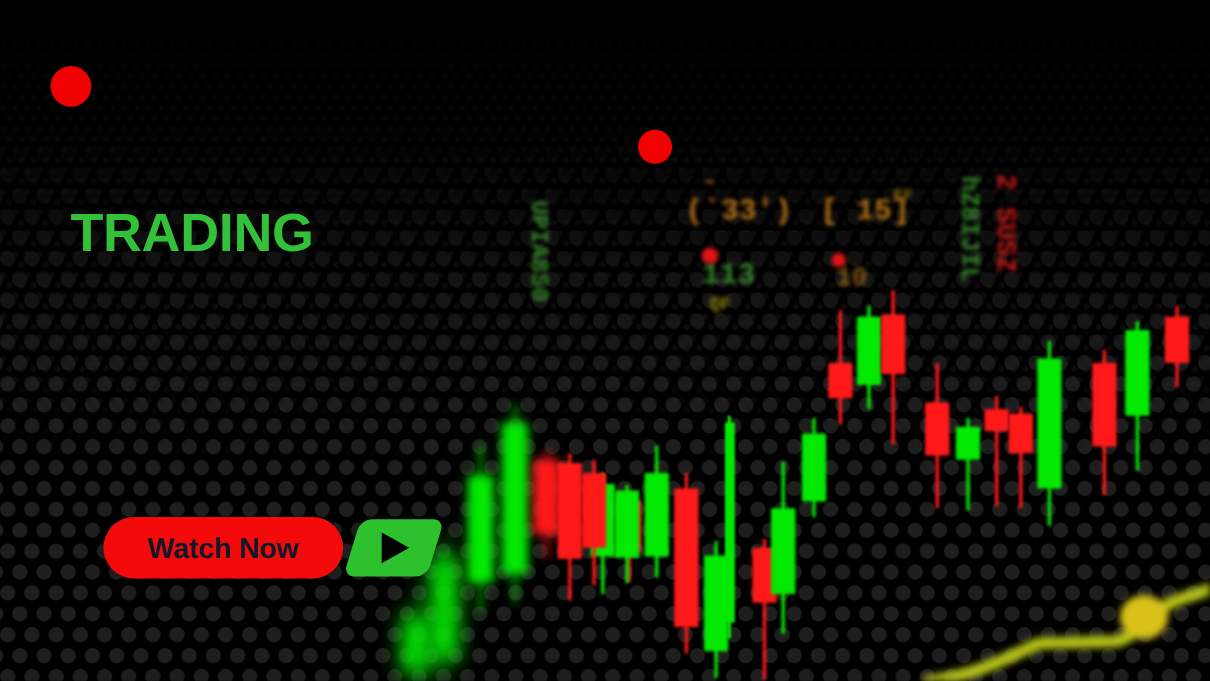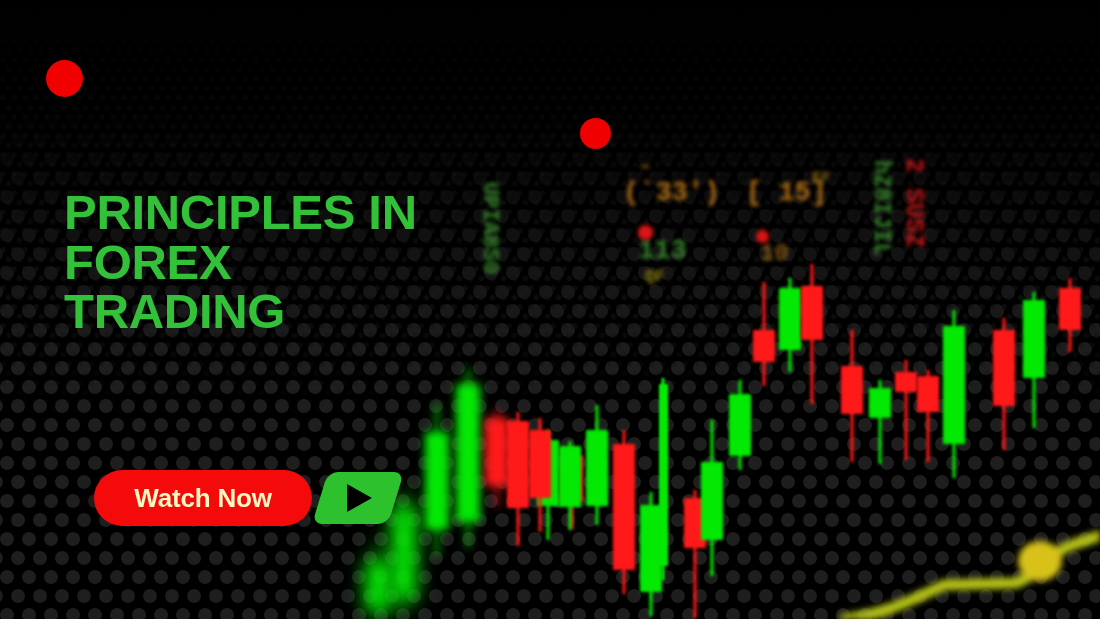--- a/index.html
+++ b/index.html
@@ -91,21 +91,21 @@
   }
   .headline .ln { display:block; }
 
   
   .cta-row { position:absolute; left:94px; top:470px; z-index:8; display:flex; align-items:center; }
   .watch-btn {
     display:flex; align-items:center; justify-content:center;
     width:218px; height:56px;
     background:#f40a0a;
     border:none; border-radius:28px;
-    color:#fef9c3;
+    color:#0f172a;
     font-family:"Liberation Sans", sans-serif;
     font-weight:700; font-size:26px; letter-spacing:-0.2px;
     cursor:pointer;
   }
   .play-badge {
     margin-left:8px;
     width:76px; height:52px;
     position:relative;
     cursor:pointer;
   }
@@ -260,21 +260,20 @@
       <div class="ghostdot" style="left: 307.5px; top: 224.5px; width: 15px; height: 15px;"></div>
       <div class="ghostdot" style="left: 425.5px; top: 229.5px; width: 13px; height: 13px;"></div>
     </div>
 
   <div id="reddots">
       <div class="reddot" style="left: 46px; top: 60px; width: 37px; height: 37px; background: rgb(240, 0, 0);"></div>
       <div class="reddot" style="left: 580px; top: 118px; width: 31px; height: 31px; background: rgb(240, 0, 0);"></div>
     </div>
 
   <h1 class="headline">
-    <span class="ln">PRINCIPLES IN FOREX</span>
     <span class="ln">TRADING</span>
   </h1>
 
   <div class="cta-row">
     <button class="watch-btn">Watch Now</button>
     <div class="play-badge">
       <div class="para"></div>
       <div class="tri"></div>
     </div>
   </div>

